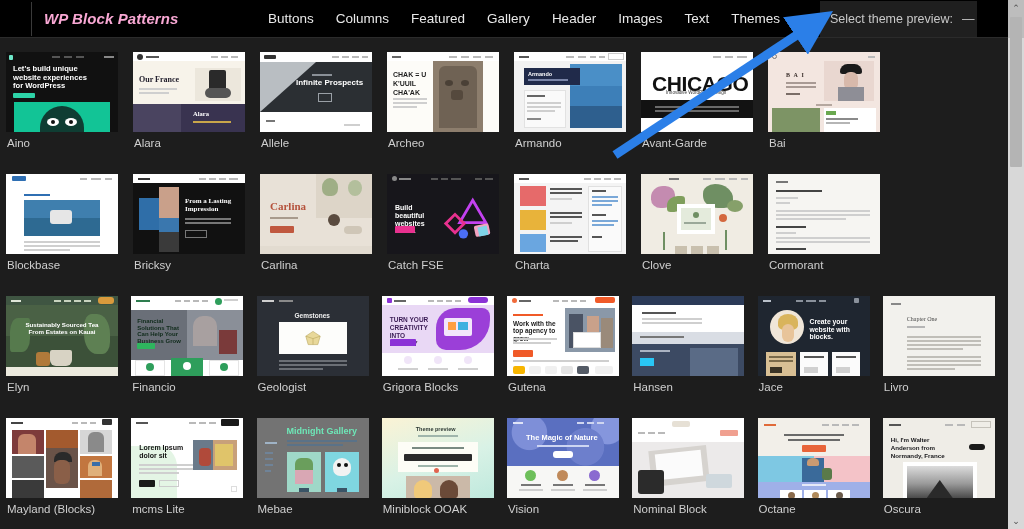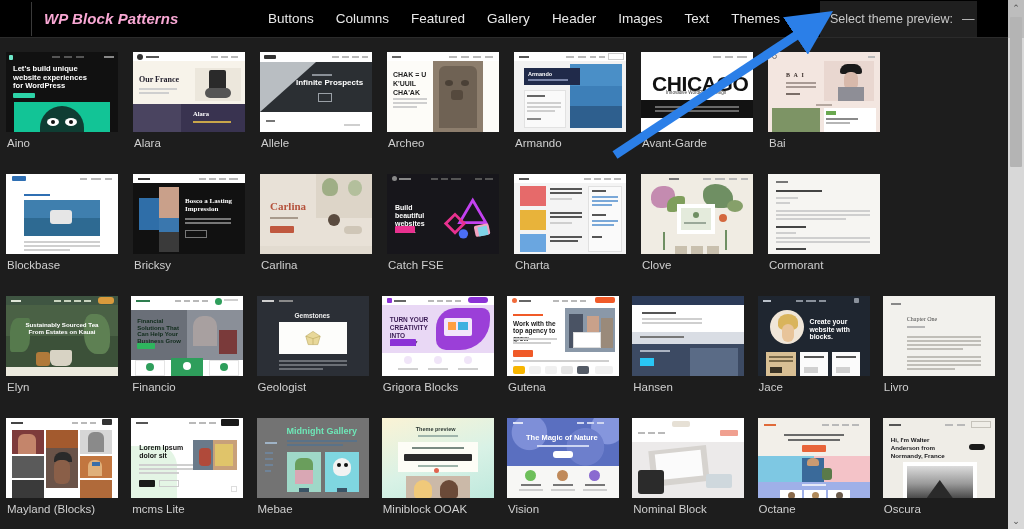--- a/index.html
+++ b/index.html
@@ -330,21 +330,21 @@
                 <div class="tb-line" style="left:5px;width:12px;background:#333"></div>
               <div class="tb-line" style="left:66px;width:7px"></div>
                 <div class="tb-line" style="left:76px;width:7px"></div>
               <div class="tb-line" style="left:86px;width:7px"></div>
                 <div class="tb-line" style="left:96px;width:9px"></div>
               </div>
             <div class="blk" style="left:6px;top:24px;width:20px;height:32px;background:#2f6ea8"></div>
             <div class="blk" style="left:26px;top:13px;width:20px;height:44px;background:#c9a08a"></div>
             <div class="blk" style="left:26px;top:44px;width:20px;height:24px;background:#3a77ae"></div>
             <div class="blk" style="left:26px;top:58px;width:20px;height:20px;background:#3a3a3a"></div>
-            <div class="hero-txt" style="left:52px;top:24px;width:54px;color:#fff;font-size:7px;font-family:'Liberation Serif',serif">Bosco a Lasting Impression</div>
+            <div class="hero-txt" style="left:52px;top:24px;width:54px;color:#fff;font-size:7px;font-family:'Liberation Serif',serif">From a Lasting Impression</div>
             <div class="txtline" style="left:52px;top:44px;width:46px;background:#777"></div>
             <div class="txtline" style="left:52px;top:48px;width:46px;background:#777"></div>
             <div class="blk" style="left:52px;top:56px;width:22px;height:8px;border:1px solid #777"></div>
           </div>
         </div>
         <div class="cap">Bricksy</div>
       </div>
 
       <div class="cell">
         <div class="thumb-wrap">

